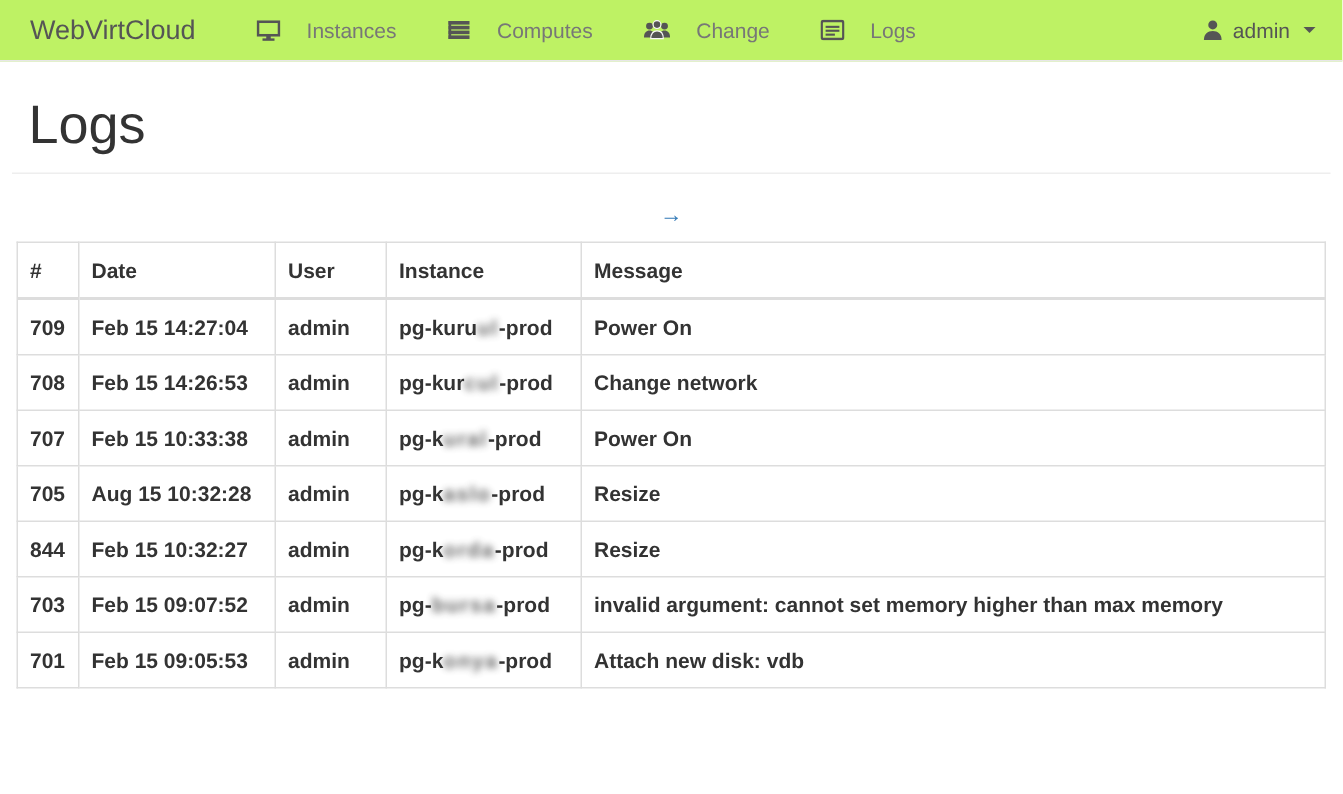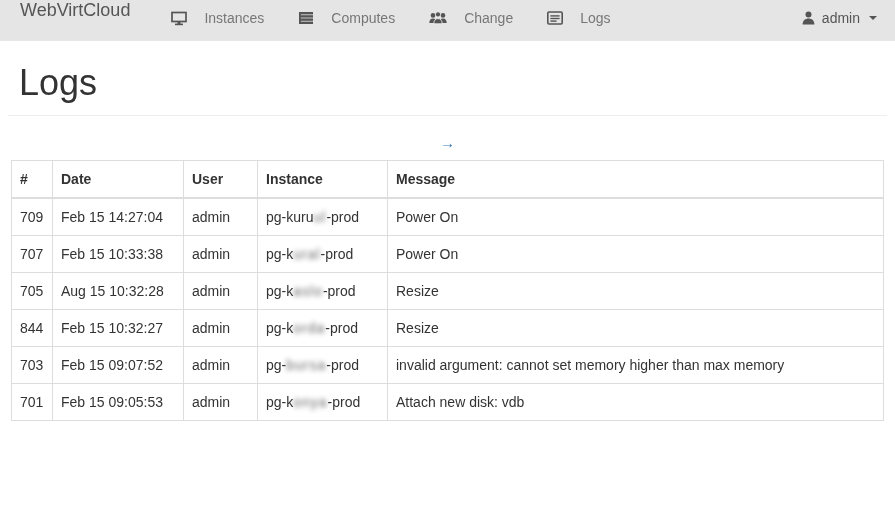--- a/index.html
+++ b/index.html
@@ -6,24 +6,24 @@
   html, body { margin: 0; padding: 0; width: 895px; height: 529px; overflow: hidden; }
   body {
     font-family: "Liberation Sans", sans-serif;
     font-size: 14px;
     color: #333;
     background: #fff;
   }
   
   .navbar {
     height: 41px;
-    background: #e5e5e5;
+    background: #bef264;
     border-bottom: 1px solid #e7e7e7;
     display: flex;
-    align-items: flex-start;
+    align-items: center;
     padding: 0 16px 0 20px;
   }
   .brand {
     font-size: 18px;
     color: #555;
     text-decoration: none;
     margin-right: 22px;
     cursor: pointer;
   }
   .nav-item {
@@ -90,20 +90,21 @@
   }
   .log-table th, .log-table td {
     border: 1px solid #ddd;
     padding: 8px;
     text-align: left;
     vertical-align: top;
     line-height: 20px;
     font-size: 14px;
     overflow: hidden;
     white-space: nowrap;
+    font-weight: bold;
   }
   .log-table th {
     font-weight: bold;
     border-bottom-width: 2px;
     color: #333;
   }
   .col-id { width: 41px; }
   .col-date { width: 131px; }
   .col-user { width: 74px; }
   .col-instance { width: 130px; }
@@ -210,20 +211,27 @@
   </thead>
   <tbody>
     <tr>
       <td>709</td>
       <td>Feb 15 14:27:04</td>
       <td>admin</td>
       <td><span>pg-kuru</span><span class="masked">ul</span><span>-prod</span></td>
       <td>Power On</td>
     </tr>
     <tr>
+      <td>708</td>
+      <td>Feb 15 14:26:53</td>
+      <td>admin</td>
+      <td><span>pg-kur</span><span class="masked">cul</span><span>-prod</span></td>
+      <td>Change network</td>
+    </tr>
+    <tr>
       <td>707</td>
       <td>Feb 15 10:33:38</td>
       <td>admin</td>
       <td><span>pg-k</span><span class="masked">ural</span><span>-prod</span></td>
       <td>Power On</td>
     </tr>
     <tr>
       <td>705</td>
       <td>Aug 15 10:32:28</td>
       <td>admin</td>

